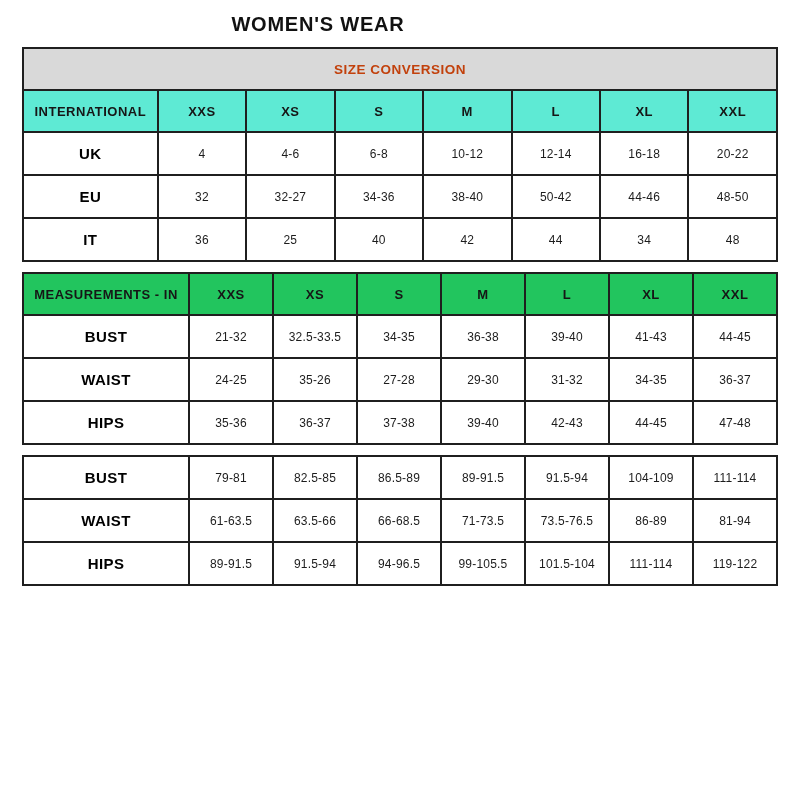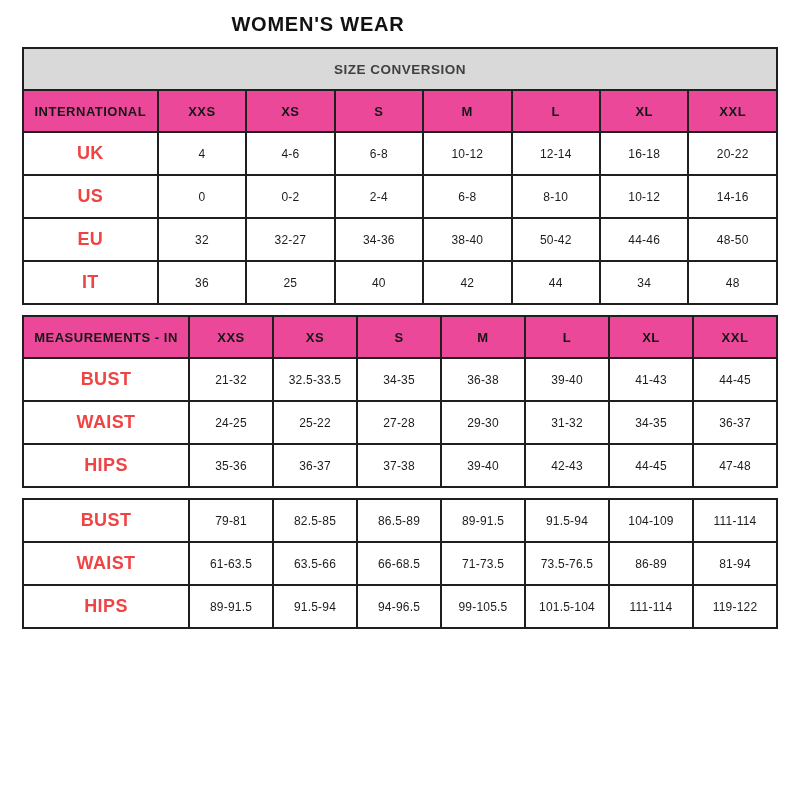--- a/index.html
+++ b/index.html
@@ -39,42 +39,42 @@
     vertical-align: middle;
     padding: 0 2px;
     overflow: hidden;
   }
   .caption-cell {
     background: #d9d9d9;
     height: 40px;
     font-weight: bold;
     font-size: 13.5px;
     letter-spacing: 0.5px;
-    color: #404040;
+    color: #c2410c;
   }
   .head-row th {
     height: 40px;
     font-size: 13px;
     font-weight: bold;
     letter-spacing: 0.5px;
     color: #161616;
-    background: #ec4899;
+    background: #5eead4;
   }
   .gray-head th {
-    background: #ec4899;
+    background: #22c55e;
   }
   .data-row td {
     height: 41px;
     background: #ffffff;
   }
   .row-label {
-    font-size: 18px;
+    font-size: 15px;
     font-weight: bold;
     letter-spacing: 0.4px;
-    color: #ef4444;
+    color: #000000;
   }
   .val {
     font-size: 12px;
     font-weight: 500;
     letter-spacing: 0.2px;
     color: #1c1c1c;
   }
   .t1 col.c-first { width: 134px; }
   .t1 col.c-size  { width: 88px;  }
   .tm col.c-first { width: 166px; }
@@ -115,30 +115,20 @@
     </tr>
     <tr class="data-row">
       <td class="row-label">UK</td>
       <td class="val">4</td>
       <td class="val">4-6</td>
       <td class="val">6-8</td>
       <td class="val">10-12</td>
       <td class="val">12-14</td>
       <td class="val">16-18</td>
       <td class="val">20-22</td>
-    </tr>
-    <tr class="data-row">
-      <td class="row-label">US</td>
-      <td class="val">0</td>
-      <td class="val">0-2</td>
-      <td class="val">2-4</td>
-      <td class="val">6-8</td>
-      <td class="val">8-10</td>
-      <td class="val">10-12</td>
-      <td class="val">14-16</td>
     </tr>
     <tr class="data-row">
       <td class="row-label">EU</td>
       <td class="val">32</td>
       <td class="val">32-27</td>
       <td class="val">34-36</td>
       <td class="val">38-40</td>
       <td class="val">50-42</td>
       <td class="val">44-46</td>
       <td class="val">48-50</td>
@@ -186,21 +176,21 @@
       <td class="val">32.5-33.5</td>
       <td class="val">34-35</td>
       <td class="val">36-38</td>
       <td class="val">39-40</td>
       <td class="val">41-43</td>
       <td class="val">44-45</td>
     </tr>
     <tr class="data-row">
       <td class="row-label">WAIST</td>
       <td class="val">24-25</td>
-      <td class="val">25-22</td>
+      <td class="val">35-26</td>
       <td class="val">27-28</td>
       <td class="val">29-30</td>
       <td class="val">31-32</td>
       <td class="val">34-35</td>
       <td class="val">36-37</td>
     </tr>
     <tr class="data-row">
       <td class="row-label">HIPS</td>
       <td class="val">35-36</td>
       <td class="val">36-37</td>

